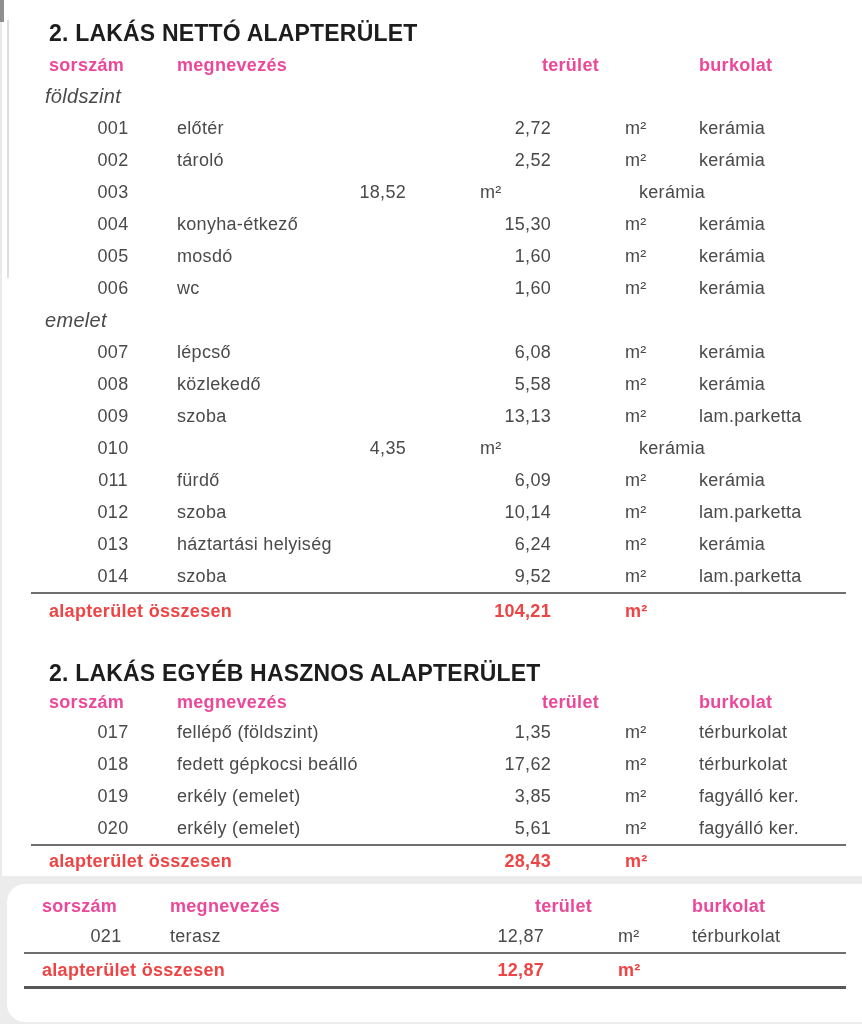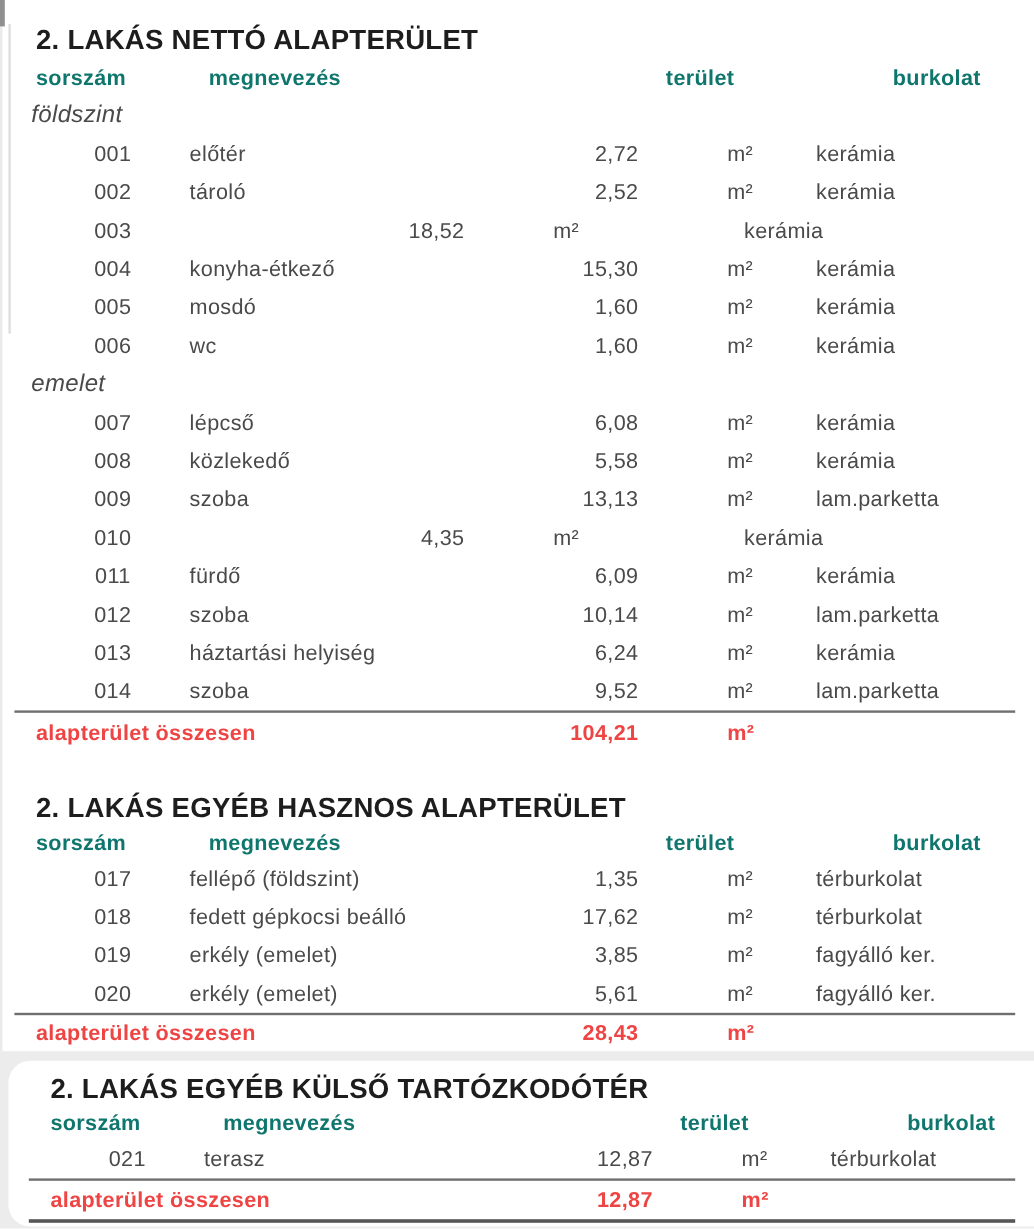--- a/index.html
+++ b/index.html
@@ -11,32 +11,32 @@
     color:#4a4a4a;
     overflow:hidden;
     letter-spacing:0.3px;
   }
 
   
   .left-edge { position:absolute; left:0; top:0; width:2px; height:876px; background:#eaeaea; }
   .edge-dark { position:absolute; left:0; top:0; width:4px; height:22px; background:#8f8f8f; }
   .edge-line { position:absolute; left:7px; top:20px; width:2px; height:258px; background:#dedede; }
 
-  .sec { padding-left:30px; padding-right:16px; }
+  .sec { padding-left:49px; padding-right:16px; }
 
   .sec-title {
     margin:0; font-size:23px; font-weight:bold; color:#1d1d1d;
     line-height:34px; letter-spacing:0.2px;
   }
   .sec1 .sec-title { margin-top:16px; }
   .sec2 .sec-title { margin-top:30px; line-height:30px; }
 
   .grid { display:grid; grid-template-columns:128px 285px 145px 60px 1fr; align-items:center; }
 
-  .hrow { height:30px; font-weight:bold; color:#0f766e; font-size:18px;gap:16px; }
+  .hrow { height:30px; font-weight:bold; color:#ec4899; font-size:18px; }
   .hrow2 { height:28px; }
   .c1h { text-align:left; }
   .c3h { text-align:right; padding-right:8px; }
   .c5h, .c5 { padding-left:32px; }
 
   .row { height:32px; font-size:18px; color:#4a4a4a; }
   .grow { height:32px; line-height:32px; font-size:20px; font-style:italic; color:#4a4a4a; margin-left:-4px; }
   .c1 { text-align:center; }
   .c3 { text-align:right; padding-right:56px; }
   .c4 { padding-left:18px; }
@@ -230,21 +230,20 @@
     <div class="grid trow trow2">
       <span class="t12">alapterület összesen</span>
       <span class="c3">28,43</span>
       <span class="c4">m²</span>
       <span class="c5"></span>
     </div>
   </section>
 
   <div class="bottom-bg"></div>
   <section class="card">
-    <h2 class="sec-title">2. LAKÁS EGYÉB KÜLSŐ TARTÓZKODÓTÉR</h2>
     <div class="grid hrow hrow2">
       <span class="c1h">sorszám</span>
       <span>megnevezés</span>
       <span class="c3h">terület</span>
       <span class="c4"></span>
       <span class="c5h">burkolat</span>
     </div>
     <div class="rows">
         <div class="grid row">
           <span class="c1">021</span>

